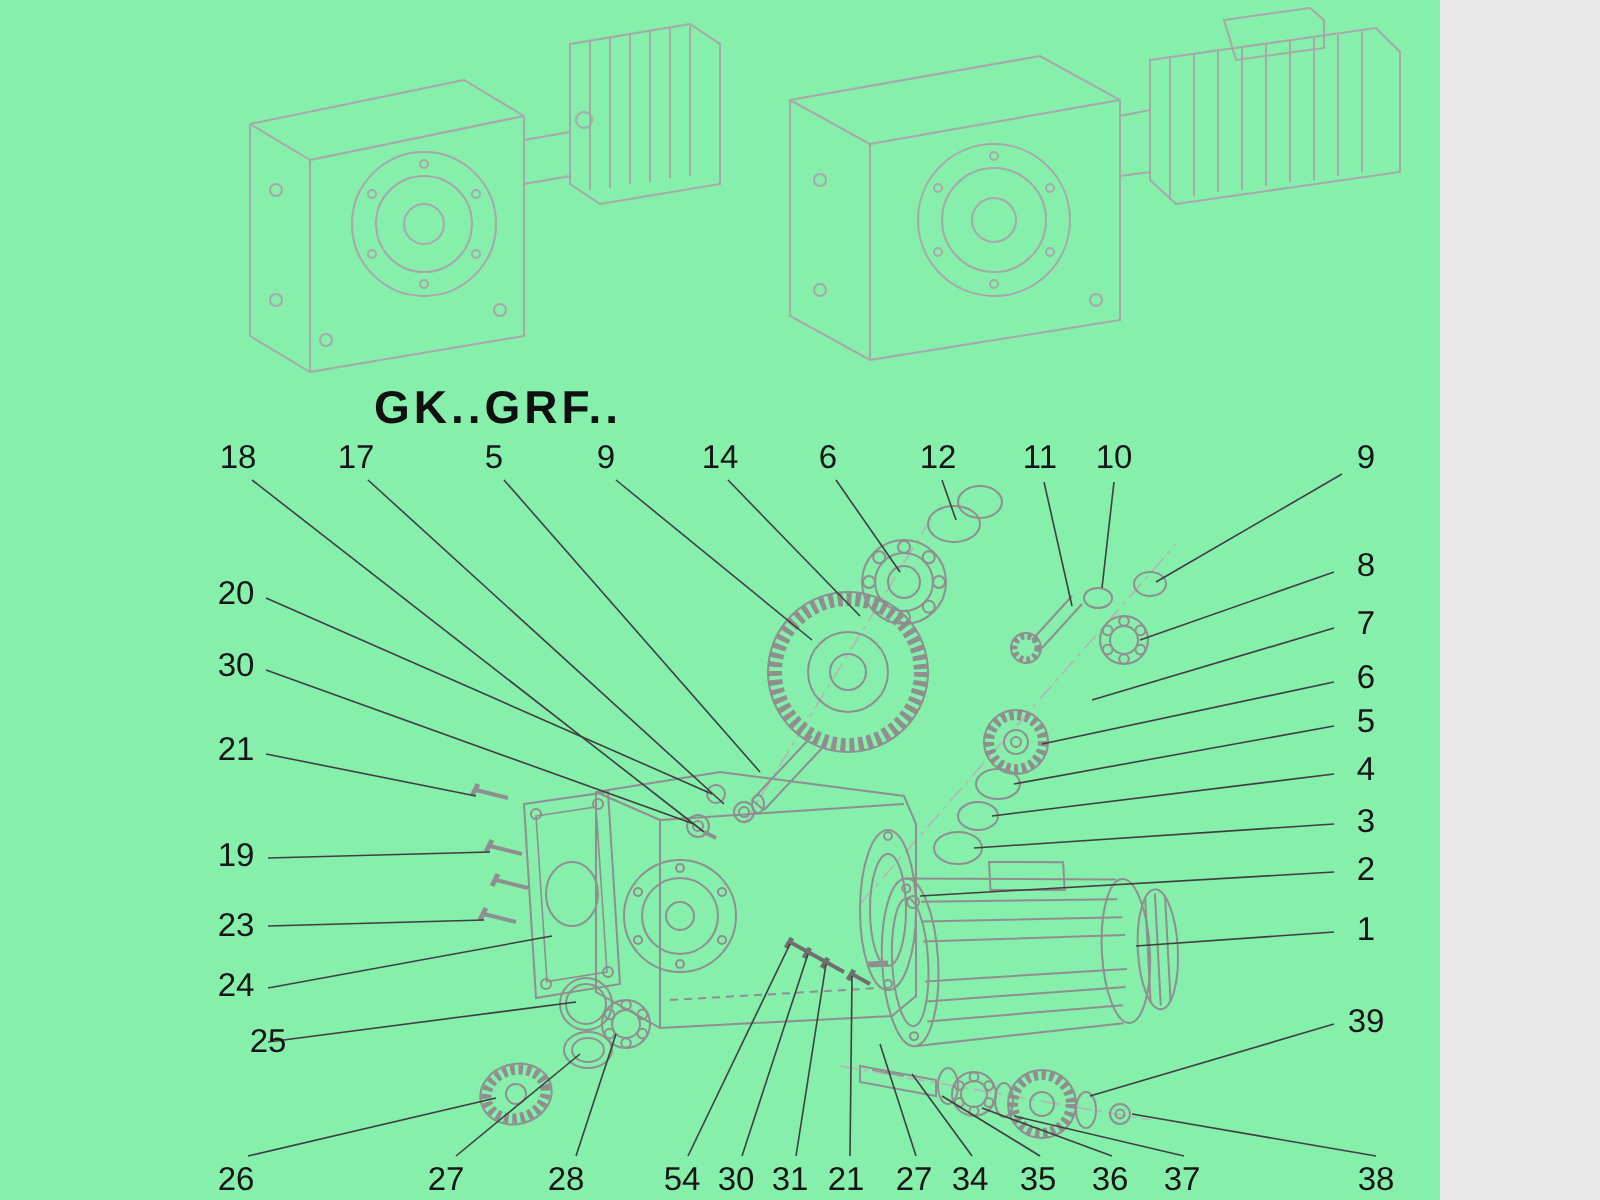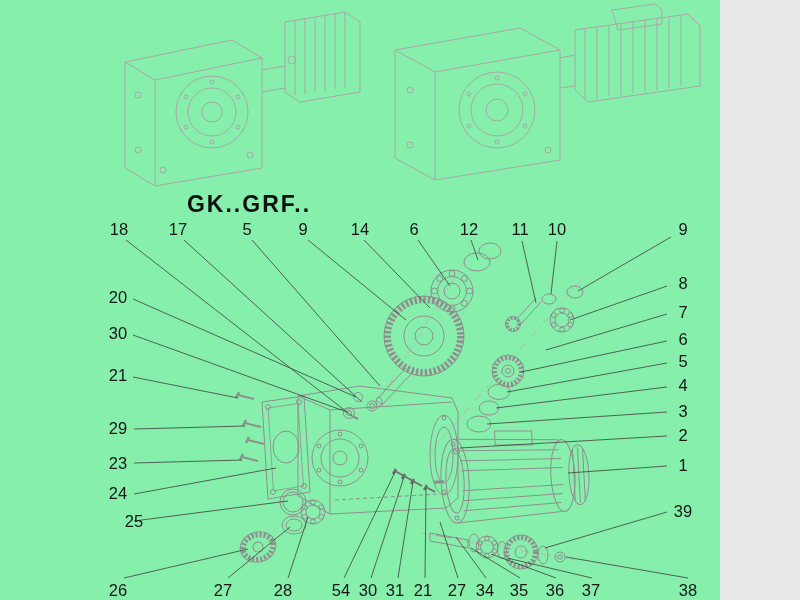--- a/index.html
+++ b/index.html
@@ -305,21 +305,21 @@
   <div class="num" style="left:683px; top:361px">5</div>
   <div class="num" style="left:683px; top:385px">4</div>
   <div class="num" style="left:683px; top:411px">3</div>
   <div class="num" style="left:683px; top:435px">2</div>
   <div class="num" style="left:683px; top:465px">1</div>
   <div class="num" style="left:683px; top:511px">39</div>
 
   <div class="num" style="left:118px; top:297px">20</div>
   <div class="num" style="left:118px; top:333px">30</div>
   <div class="num" style="left:118px; top:375px">21</div>
-  <div class="num" style="left:118px; top:428px">29</div>
+  <div class="num" style="left:118px; top:428px">19</div>
   <div class="num" style="left:118px; top:463px">23</div>
   <div class="num" style="left:118px; top:493px">24</div>
   <div class="num" style="left:134px; top:521px">25</div>
 
   <div class="num" style="left:118px; top:590px">26</div>
   <div class="num" style="left:223px; top:590px">27</div>
   <div class="num" style="left:283px; top:590px">28</div>
   <div class="num" style="left:341px; top:590px">54</div>
   <div class="num" style="left:368px; top:590px">30</div>
   <div class="num" style="left:395px; top:590px">31</div>

